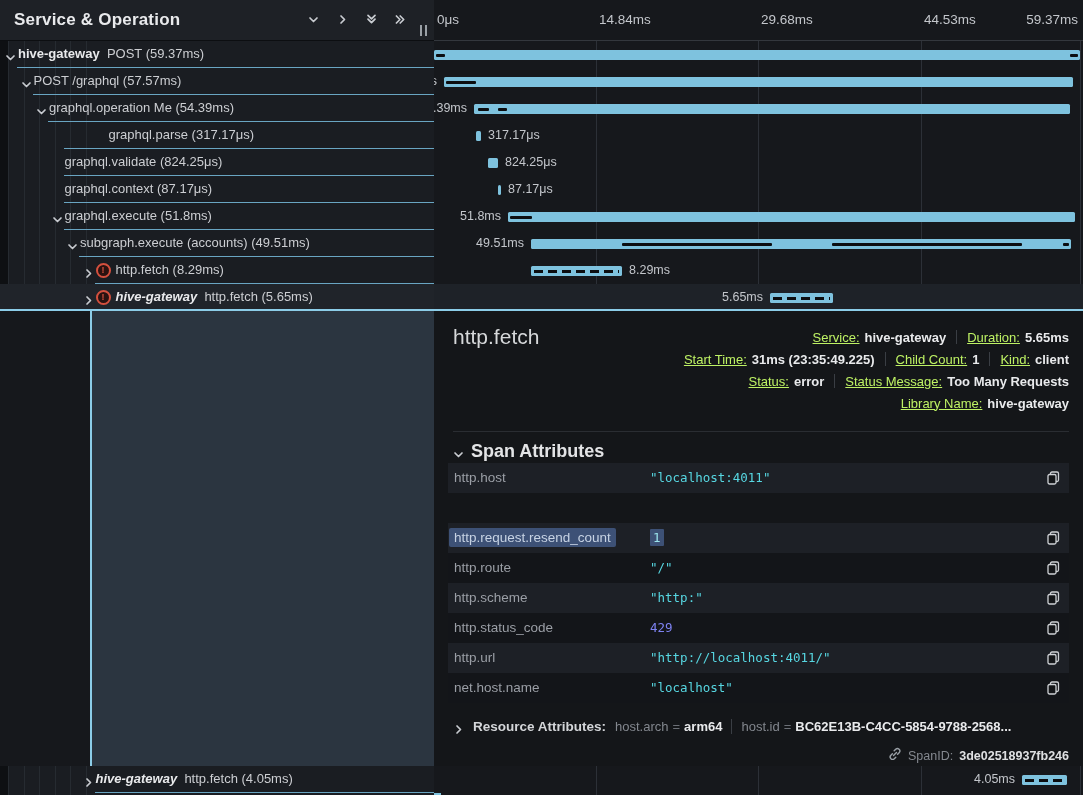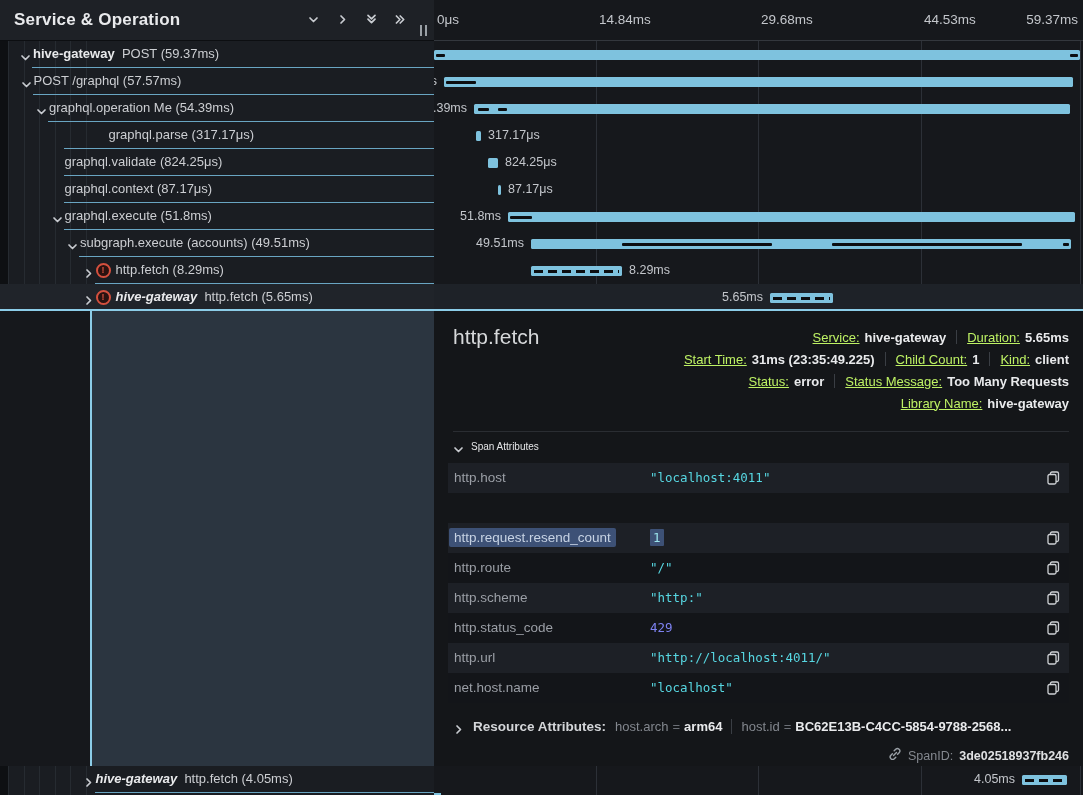--- a/index.html
+++ b/index.html
@@ -53,21 +53,21 @@
   #detail-title { position:absolute; left:19px; top:14px; font-size:21px; color:#d6d8da; }
   .meta-line { position:absolute; right:14px; display:flex; align-items:center; gap:10px; height:18px; }
   .meta-item { display:flex; align-items:center; gap:5px; white-space:nowrap; }
   .meta-label { font-size:13px; color:#bef264;text-decoration:underline; }
   .meta-value { font-size:13px; font-weight:bold; color:#e9eaec; }
   .meta-div { width:1px; height:14px; background:#3a3e44; }
   #detail-sep { position:absolute; left:19px; right:14px; top:120px; height:1px; background:#2a2d32; }
 
   #attr-header { position:absolute; left:19px; top:130px; display:flex; align-items:center; gap:7px; cursor:pointer; }
   #attr-header .chev { color:#c8cbd0; width:11px; height:11px; }
-  #attr-header-text { font-size:10px; font-weight:normal; color:#e3e4e6; }
+  #attr-header-text { font-size:18px; font-weight:bold; color:#e3e4e6; }
 
   #attr-table { position:absolute; left:14px; top:152px; width:621px; }
   .arow { position:absolute; left:0; width:621px; height:30px; }
   .arow.odd { background:#1d2026; } .arow.even { background:#131519; }
   .akey { position:absolute; left:6px; top:7px; font-size:13.5px; color:#9b9fa6; white-space:nowrap; }
   .akey.hl { background:#3d5176; border-radius:2px; padding:2px 5px; left:1px; top:5px; color:#c7d3e4; }
   .aval { position:absolute; left:202px; top:7px; font-size:12.5px; font-family:"DejaVu Sans Mono", monospace; white-space:nowrap; }
   .aval.string { color:#57d7e2; } .aval.number { color:#7e82f1; }
   .aval .hlv { background:#3d5176; padding:1px 3px; border-radius:1px; color:#9be4ec; }
   .copy-btn { position:absolute; right:9px; top:8px; width:13px; height:14px; cursor:pointer; }
@@ -177,21 +177,21 @@
         <div class="iguide" style="left: 70px; top: 41px; height: 270px;"></div>
         <div class="iguide" style="left: 85.5px; top: 41px; height: 270px;"></div>
         <div class="iguide" style="left: 8px; top: 766px; height: 29px;"></div>
         <div class="iguide" style="left: 23.5px; top: 766px; height: 29px;"></div>
         <div class="iguide" style="left: 39px; top: 766px; height: 29px;"></div>
         <div class="iguide" style="left: 54.5px; top: 766px; height: 29px;"></div>
         <div class="iguide" style="left: 70px; top: 766px; height: 29px;"></div>
         <div class="iguide" style="left: 85.5px; top: 766px; height: 29px;"></div>
       </div>
     <div id="tree-rows">
-        <div class="trow" style="top: 41px; margin-left: 15px;">
+        <div class="trow" style="top: 41px;">
           <span class="chev" style="left: 5px;"><svg width="11" height="11" viewBox="0 0 11 11" style="transform:rotate(0deg)">
               <polyline points="2,4 5.5,7.5 9,4" fill="none" stroke="currentColor" stroke-width="1.7" stroke-linecap="round" stroke-linejoin="round"></polyline>
             </svg></span>
           <span class="rowtext" style="left: 18px;"><span class="svc">hive-gateway</span>&nbsp;&nbsp;<span>POST (59.37ms)</span></span>
           <div class="rowborder" style="left: 17px; right: 0px;"></div>
         </div>
         <div class="trow" style="top: 68px;">
           <span class="chev" style="left: 20.5px;"><svg width="11" height="11" viewBox="0 0 11 11" style="transform:rotate(0deg)">
               <polyline points="2,4 5.5,7.5 9,4" fill="none" stroke="currentColor" stroke-width="1.7" stroke-linecap="round" stroke-linejoin="round"></polyline>
             </svg></span>

